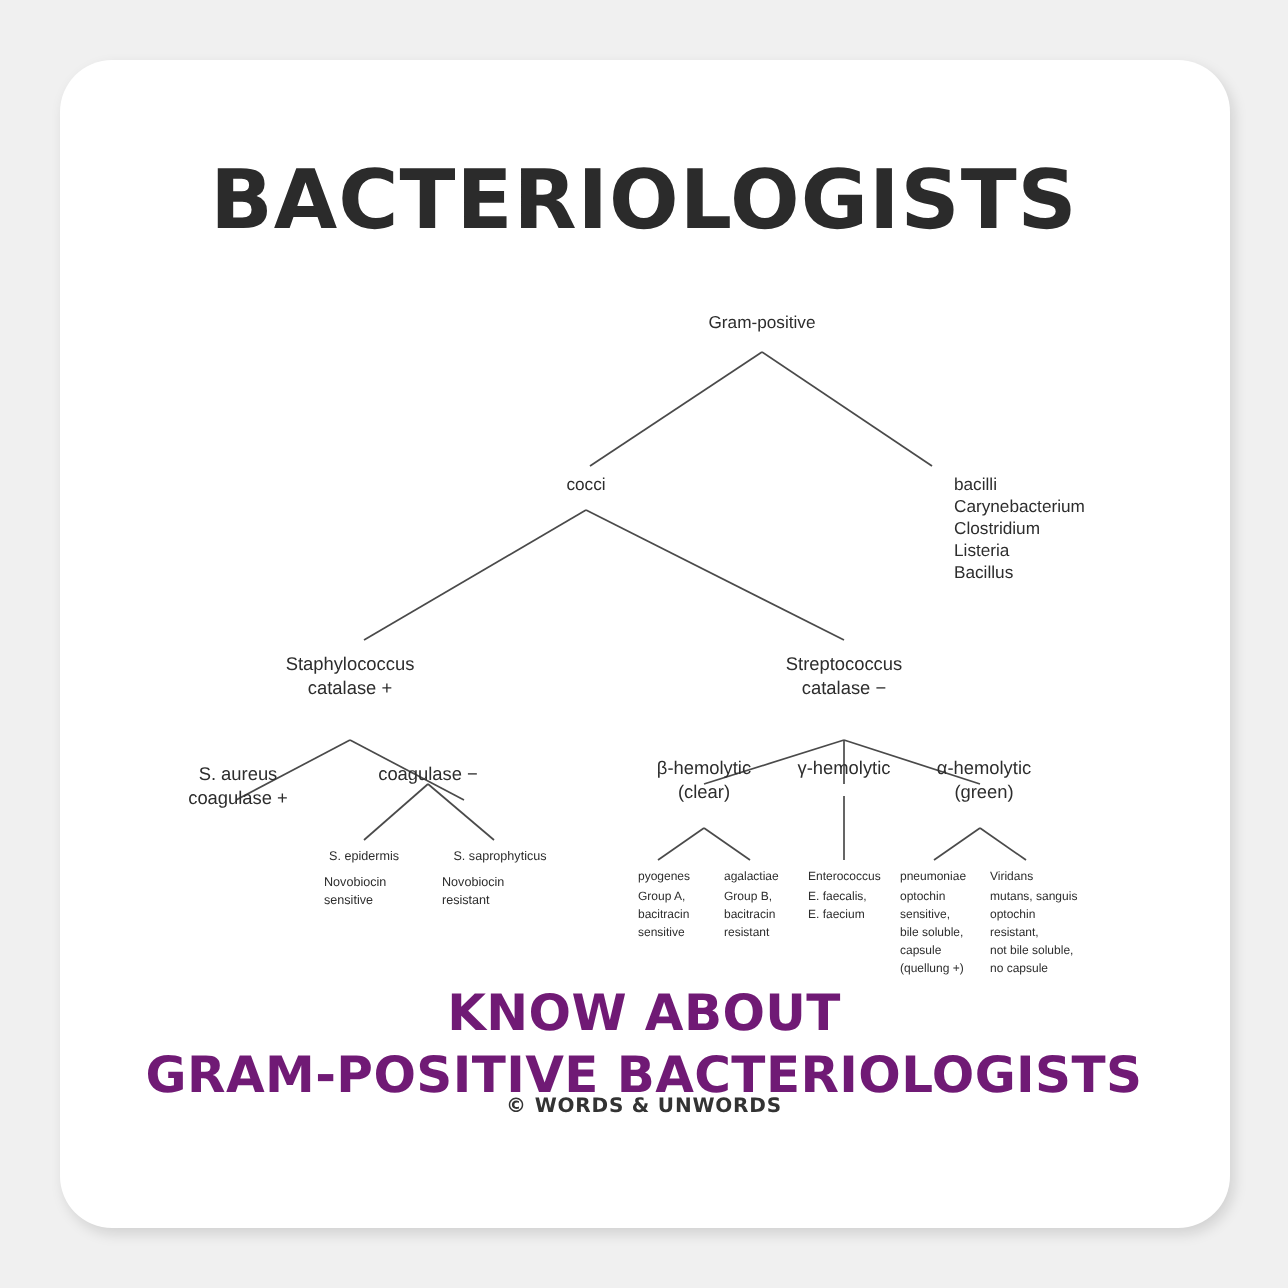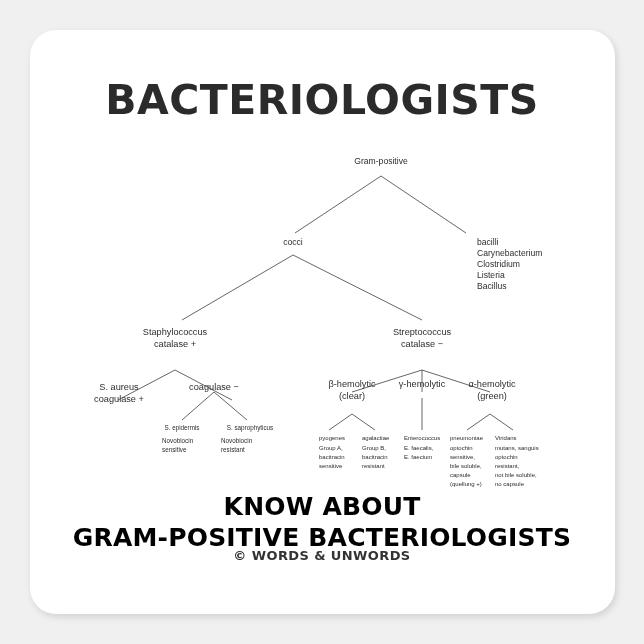--- a/index.html
+++ b/index.html
@@ -45,35 +45,35 @@
   .title-bottom {
     position: absolute;
     left: 0;
     right: 0;
     top: 492px;
     text-align: center;
     font-family: "DejaVu Sans", sans-serif;
     font-weight: bold;
     font-size: 25px;
     letter-spacing: 0.2px;
-    color: #000000;
+    color: #701a75;
     line-height: 1.22;
   }
   .title-bottom .line2 {
     display: block;
   }
   .credit {
     position: absolute;
     left: 0;
     right: 0;
     top: 548px;
     text-align: center;
     font-family: "DejaVu Sans", sans-serif;
     font-weight: bold;
-    font-size: 13px;
+    font-size: 10px;
     letter-spacing: 0.4px;
     color: #333333;
   }
   #tree {
     position: absolute;
     left: 0;
     top: 0;
     width: 644px;
     height: 644px;
   }

